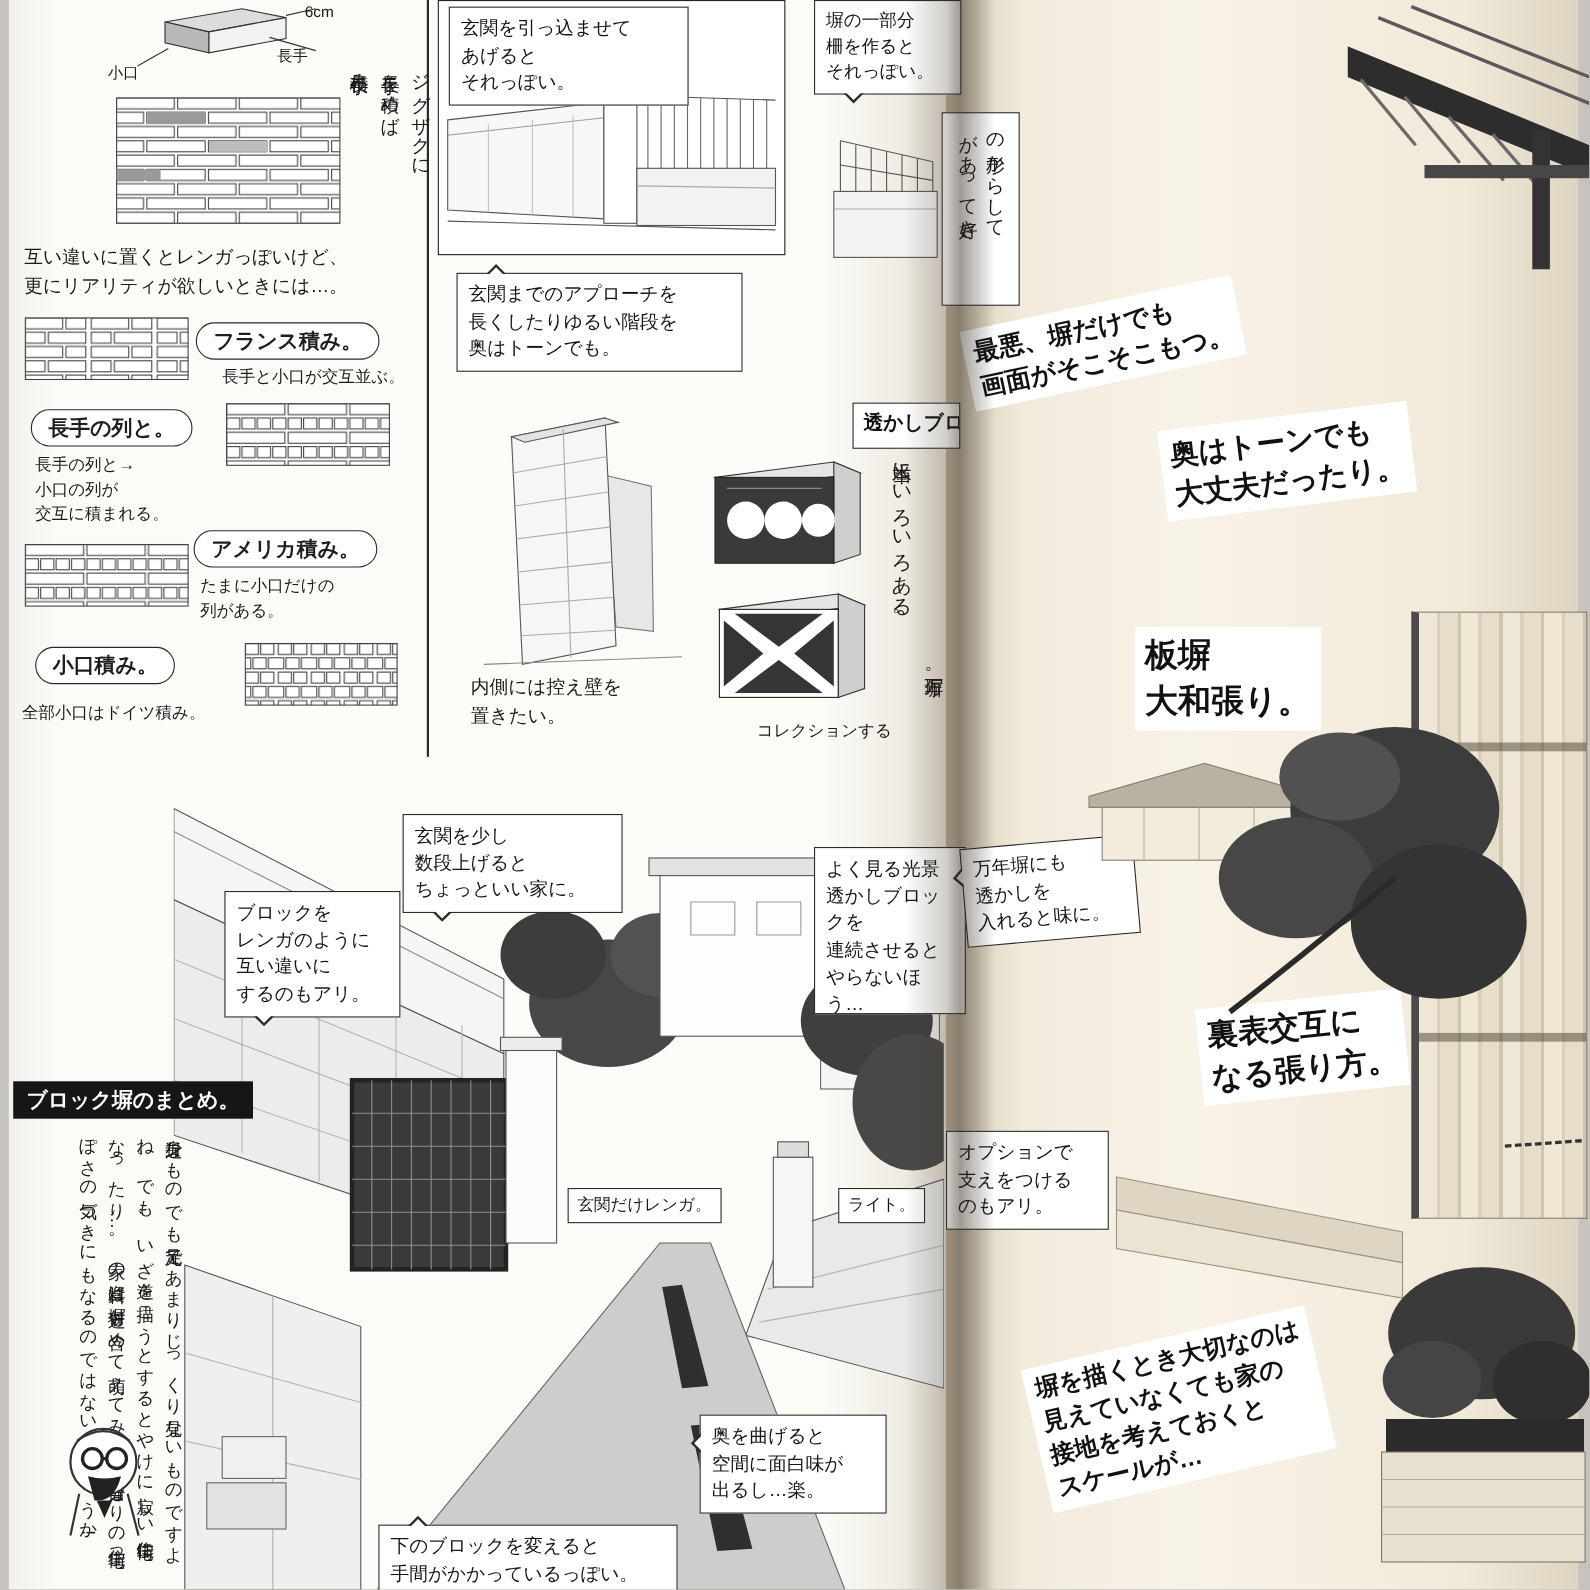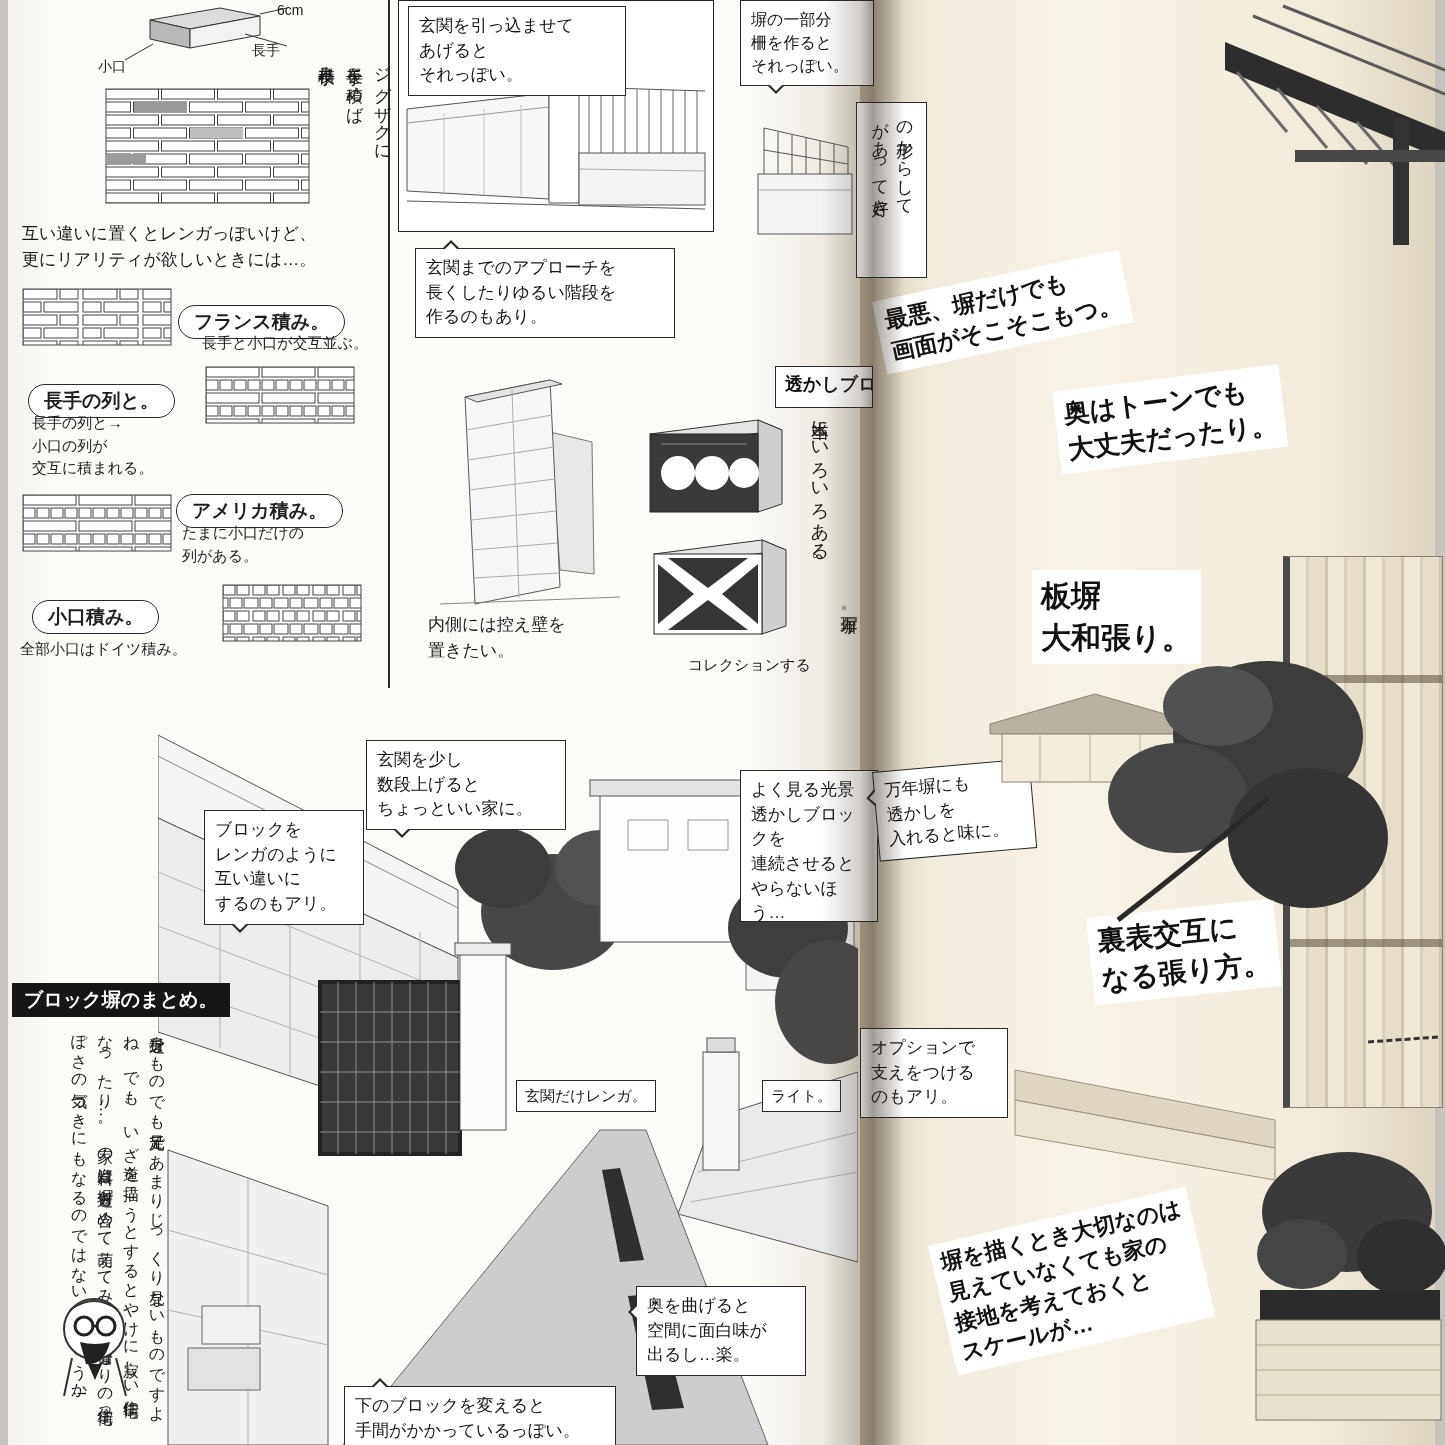--- a/index.html
+++ b/index.html
@@ -10,21 +10,21 @@
   .page{position:absolute;top:0;}
   #left-page{left:8px;width:852px;height:1445px;
     background:linear-gradient(90deg,#f3f1ec 0,#fcfbf8 45px,#fcfbf8 740px,#e8e3d8 852px);}
   #right-page{left:860px;width:575px;height:1445px;
     background:linear-gradient(90deg,#b9ab92 0,#d8cfba 16px,#f1ebdc 70px,#f8f3e7 220px,#f1ead9 470px,#ddd4c1 575px);}
   #gutter{left:822px;top:0;width:92px;height:1445px;pointer-events:none;
     background:linear-gradient(90deg,rgba(0,0,0,0) 0%,rgba(70,58,42,.25) 42%,rgba(42,33,22,.45) 55%,rgba(0,0,0,0) 90%);}
   .bubble{position:absolute;background:#fff;border:1.5px solid #2a2a2a;padding:7px 10px;
     font-size:17px;line-height:1.45;white-space:pre-line;color:#151515;}
   .pill{position:absolute;background:#fff;border:1.7px solid #2a2a2a;border-radius:18px;
-    padding:3px 15px;font-size:19px;font-weight:bold;white-space:nowrap;margin-top:12px;}
+    padding:3px 15px;font-size:19px;font-weight:bold;white-space:nowrap;}
   .note{position:absolute;background:#fff;padding:5px 9px;font-weight:bold;
     white-space:pre-line;line-height:1.4;color:#111;}
   .cap{position:absolute;font-size:17px;line-height:1.5;white-space:pre-line;color:#191919;}
   .vtext{writing-mode:vertical-rl;white-space:pre-line;}
   .smcap{font-size:15px;line-height:1.5;}
   .t-b::after,.t-b::before,.t-t::after,.t-t::before,.t-l::after,.t-l::before{content:"";position:absolute;border:9px solid transparent;}
   .t-b::after{bottom:-18px;left:26px;border-top-color:#2a2a2a;}
   .t-b::before{bottom:-13px;left:28px;border-width:7px;border-top-color:#fff;z-index:1;}
   .t-t::after{top:-18px;left:26px;border-bottom-color:#2a2a2a;}
   .t-t::before{top:-13px;left:28px;border-width:7px;border-bottom-color:#fff;z-index:1;}
@@ -147,21 +147,21 @@
       <rect x="180" y="152" width="126" height="52" fill="#f2f2f2" stroke="#555"></rect>
       <line x1="180" y1="168" x2="306" y2="170" stroke="#aaa"></line>
     </svg>
   </div>
   <div class="bubble" style="left:408px;top:6px;width:196px;">玄関を引っ込ませて
 あげると
 それっぽい。</div>
 
   <div class="bubble t-t" style="left:415px;top:248px;width:238px;">玄関までのアプローチを
 長くしたりゆるい階段を
-作るのもあり。</div>
+奥はトーンでも。</div>
 
   <svg class="abs" style="left:420px;top:372px;" width="210" height="235" viewBox="0 0 210 235">
     <polygon points="130,60 172,70 174,202 140,198" fill="#e7e7e7" stroke="#777"></polygon>
     <polygon points="45,25 130,8 140,215 55,232" fill="#f6f6f6" stroke="#555"></polygon>
     <polygon points="45,25 130,8 142,12 57,30" fill="#e3e3e3" stroke="#555"></polygon>
     <path d="M46,58 L132,43 M48,88 L134,75 M49,118 L135,107 M51,148 L136,139 M52,178 L138,171 M54,206 L139,201" stroke="#aaa" fill="none"></path>
     <path d="M92,18 L99,226" stroke="#aaa" fill="none"></path>
     <line x1="20" y1="232" x2="200" y2="225" stroke="#888"></line>
   </svg>
   <div class="cap" style="left:428px;top:612px;">内側には控え壁を

